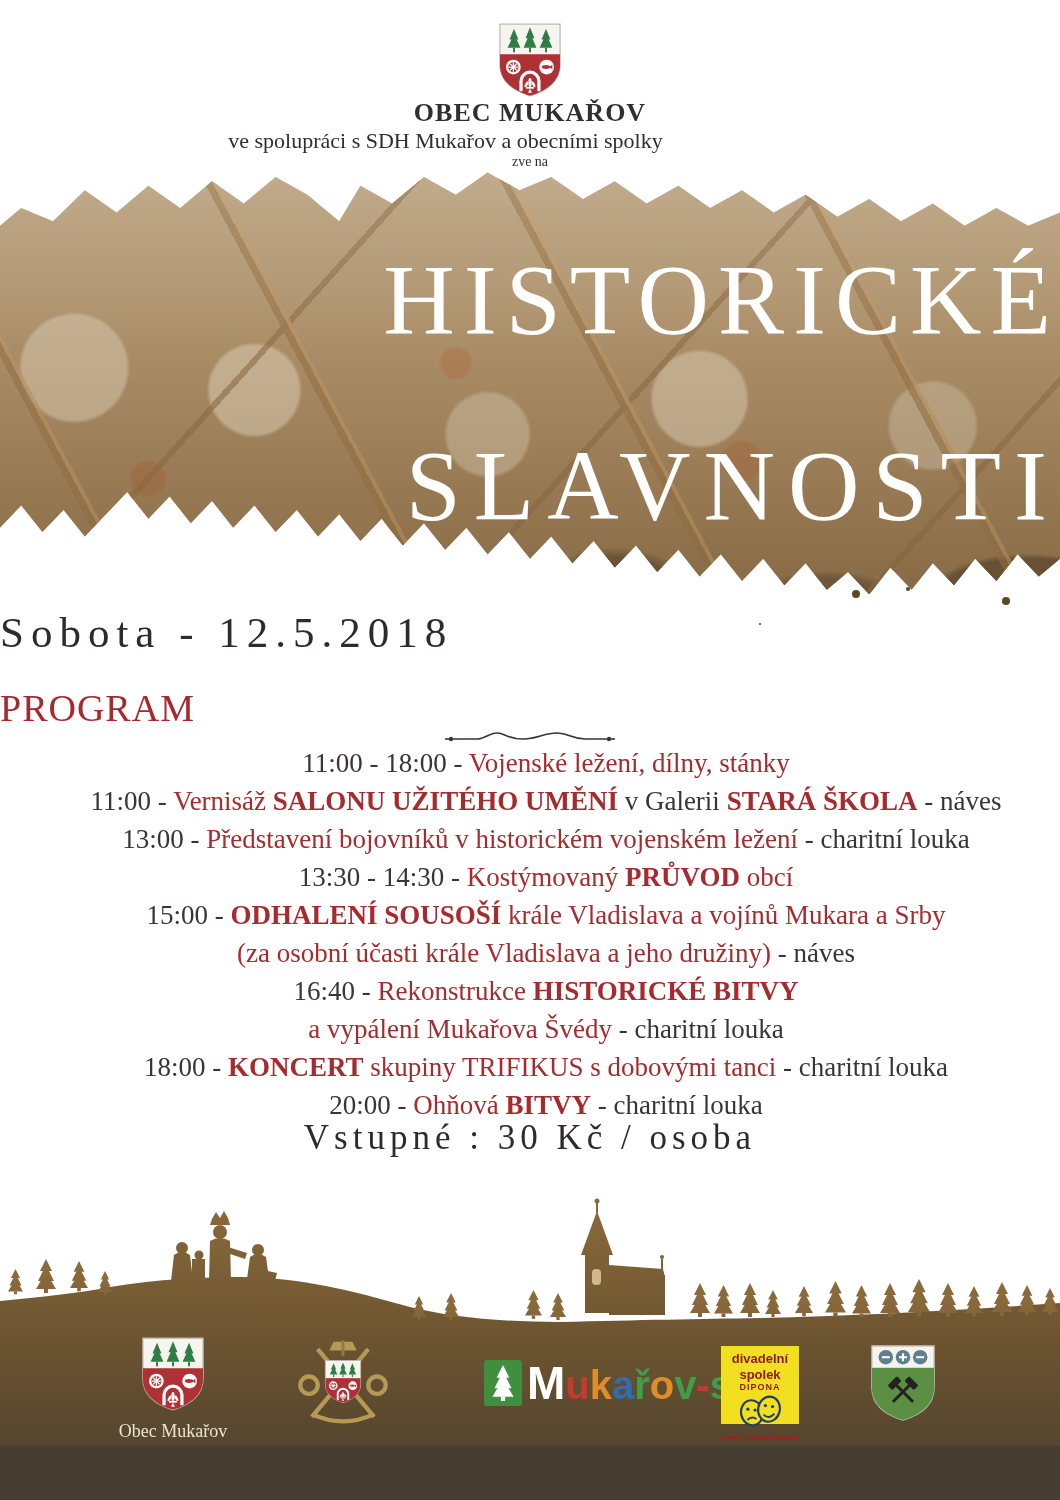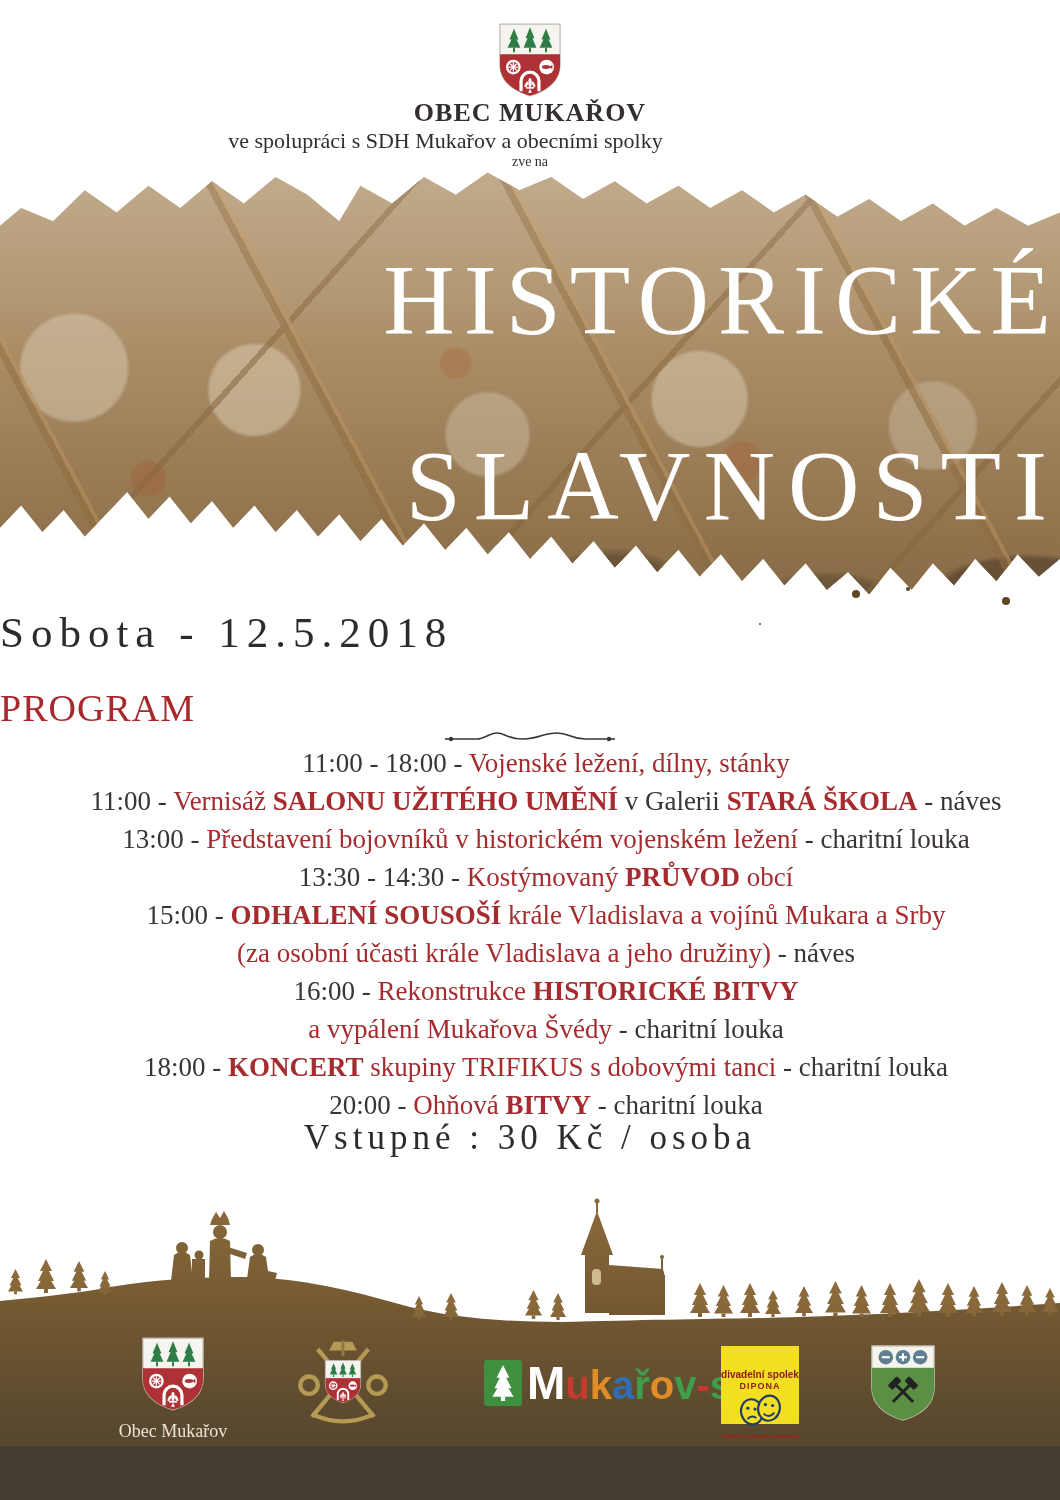--- a/index.html
+++ b/index.html
@@ -77,21 +77,21 @@
     font-size:18px;color:#ece4d4;}
   .logo-sdh{position:absolute;left:295px;top:1336px;width:96px;height:94px;}
   .logo-mukarovsko{position:absolute;left:484px;top:1358px;height:50px;display:flex;
     align-items:center;gap:5px;font-family:"Liberation Sans",sans-serif;font-weight:bold;}
   .mk-tree-box{width:38px;height:46px;background:#3f8f3f;border-radius:3px;display:flex;
     align-items:center;justify-content:center;}
   .mk-letters{font-size:40px;letter-spacing:0px;display:flex;align-items:baseline;}
   .mk-letters span:first-child{font-size:46px;}
   .logo-dipona{position:absolute;left:721px;top:1346px;width:78px;height:78px;background:#f2df1f;
     text-align:center;font-family:"Liberation Sans",sans-serif;}
-  .dipona-top{font-size:10px;font-weight:bold;color:#8b1a12;padding-top:23px;line-height:1.2;}
+  .dipona-top{font-size:13px;font-weight:bold;color:#8b1a12;padding-top:5px;line-height:1.2;}
   .dipona-name{font-size:9px;font-weight:bold;color:#8b1a12;letter-spacing:1px;line-height:1.2;}
   .dipona-bottom{font-size:6px;font-weight:bold;color:#a32015;line-height:1.4;}
   .logo-zernovka{position:absolute;left:866px;top:1344px;width:74px;height:78px;}
 </style>
 </head>
 <body>
 
 <div class="poster">
 
   <svg width="0" height="0" style="position:absolute" aria-hidden="true">
@@ -172,21 +172,21 @@
     <rect x="0" y="7.2" width="4" height="1.6" fill="#3a3435"></rect>
     <rect x="166" y="7.2" width="4" height="1.6" fill="#3a3435"></rect>
   </svg>
   <div class="program-lines" id="program-lines">
       <div class="program-line"><span class="seg-dark">11:00 - 18:00  - </span><span class="seg-red">Vojenské ležení, dílny, stánky</span></div>
       <div class="program-line"><span class="seg-dark">11:00 - </span><span class="seg-red">Vernisáž </span><span class="seg-red seg-bold">SALONU UŽITÉHO UMĚNÍ</span><span class="seg-dark"> v Galerii </span><span class="seg-red seg-bold">STARÁ ŠKOLA</span><span class="seg-dark"> - náves</span></div>
       <div class="program-line"><span class="seg-dark">13:00 - </span><span class="seg-red">Představení bojovníků v historickém vojenském ležení</span><span class="seg-dark"> - charitní louka</span></div>
       <div class="program-line"><span class="seg-dark">13:30 - 14:30 - </span><span class="seg-red">Kostýmovaný </span><span class="seg-red seg-bold">PRŮVOD</span><span class="seg-red"> obcí</span></div>
       <div class="program-line"><span class="seg-dark">15:00 - </span><span class="seg-red seg-bold">ODHALENÍ SOUSOŠÍ</span><span class="seg-red"> krále Vladislava a vojínů Mukara a Srby</span></div>
       <div class="program-line"><span class="seg-red">(za osobní účasti krále Vladislava a jeho družiny)</span><span class="seg-dark"> - náves</span></div>
-      <div class="program-line"><span class="seg-dark">16:00 - </span><span class="seg-red">Rekonstrukce </span><span class="seg-red seg-bold">HISTORICKÉ BITVY</span></div>
+      <div class="program-line"><span class="seg-dark">16:40 - </span><span class="seg-red">Rekonstrukce </span><span class="seg-red seg-bold">HISTORICKÉ BITVY</span></div>
       <div class="program-line"><span class="seg-red">a vypálení Mukařova Švédy</span><span class="seg-dark"> - charitní louka</span></div>
       <div class="program-line"><span class="seg-dark">18:00 - </span><span class="seg-red seg-bold">KONCERT</span><span class="seg-red"> skupiny TRIFIKUS s dobovými tanci</span><span class="seg-dark"> - charitní louka</span></div>
       <div class="program-line"><span class="seg-dark">20:00 - </span><span class="seg-red">Ohňová </span><span class="seg-red seg-bold">BITVY</span><span class="seg-dark"> - charitní louka</span></div>
     </div>
 
   <div class="admission">Vstupné : 30 Kč / osoba</div>
 
   <svg class="skyline" viewBox="0 0 1060 150" preserveAspectRatio="none">
     <defs>
       <linearGradient id="gSky" x1="0" y1="0" x2="0" y2="150" gradientUnits="userSpaceOnUse">

